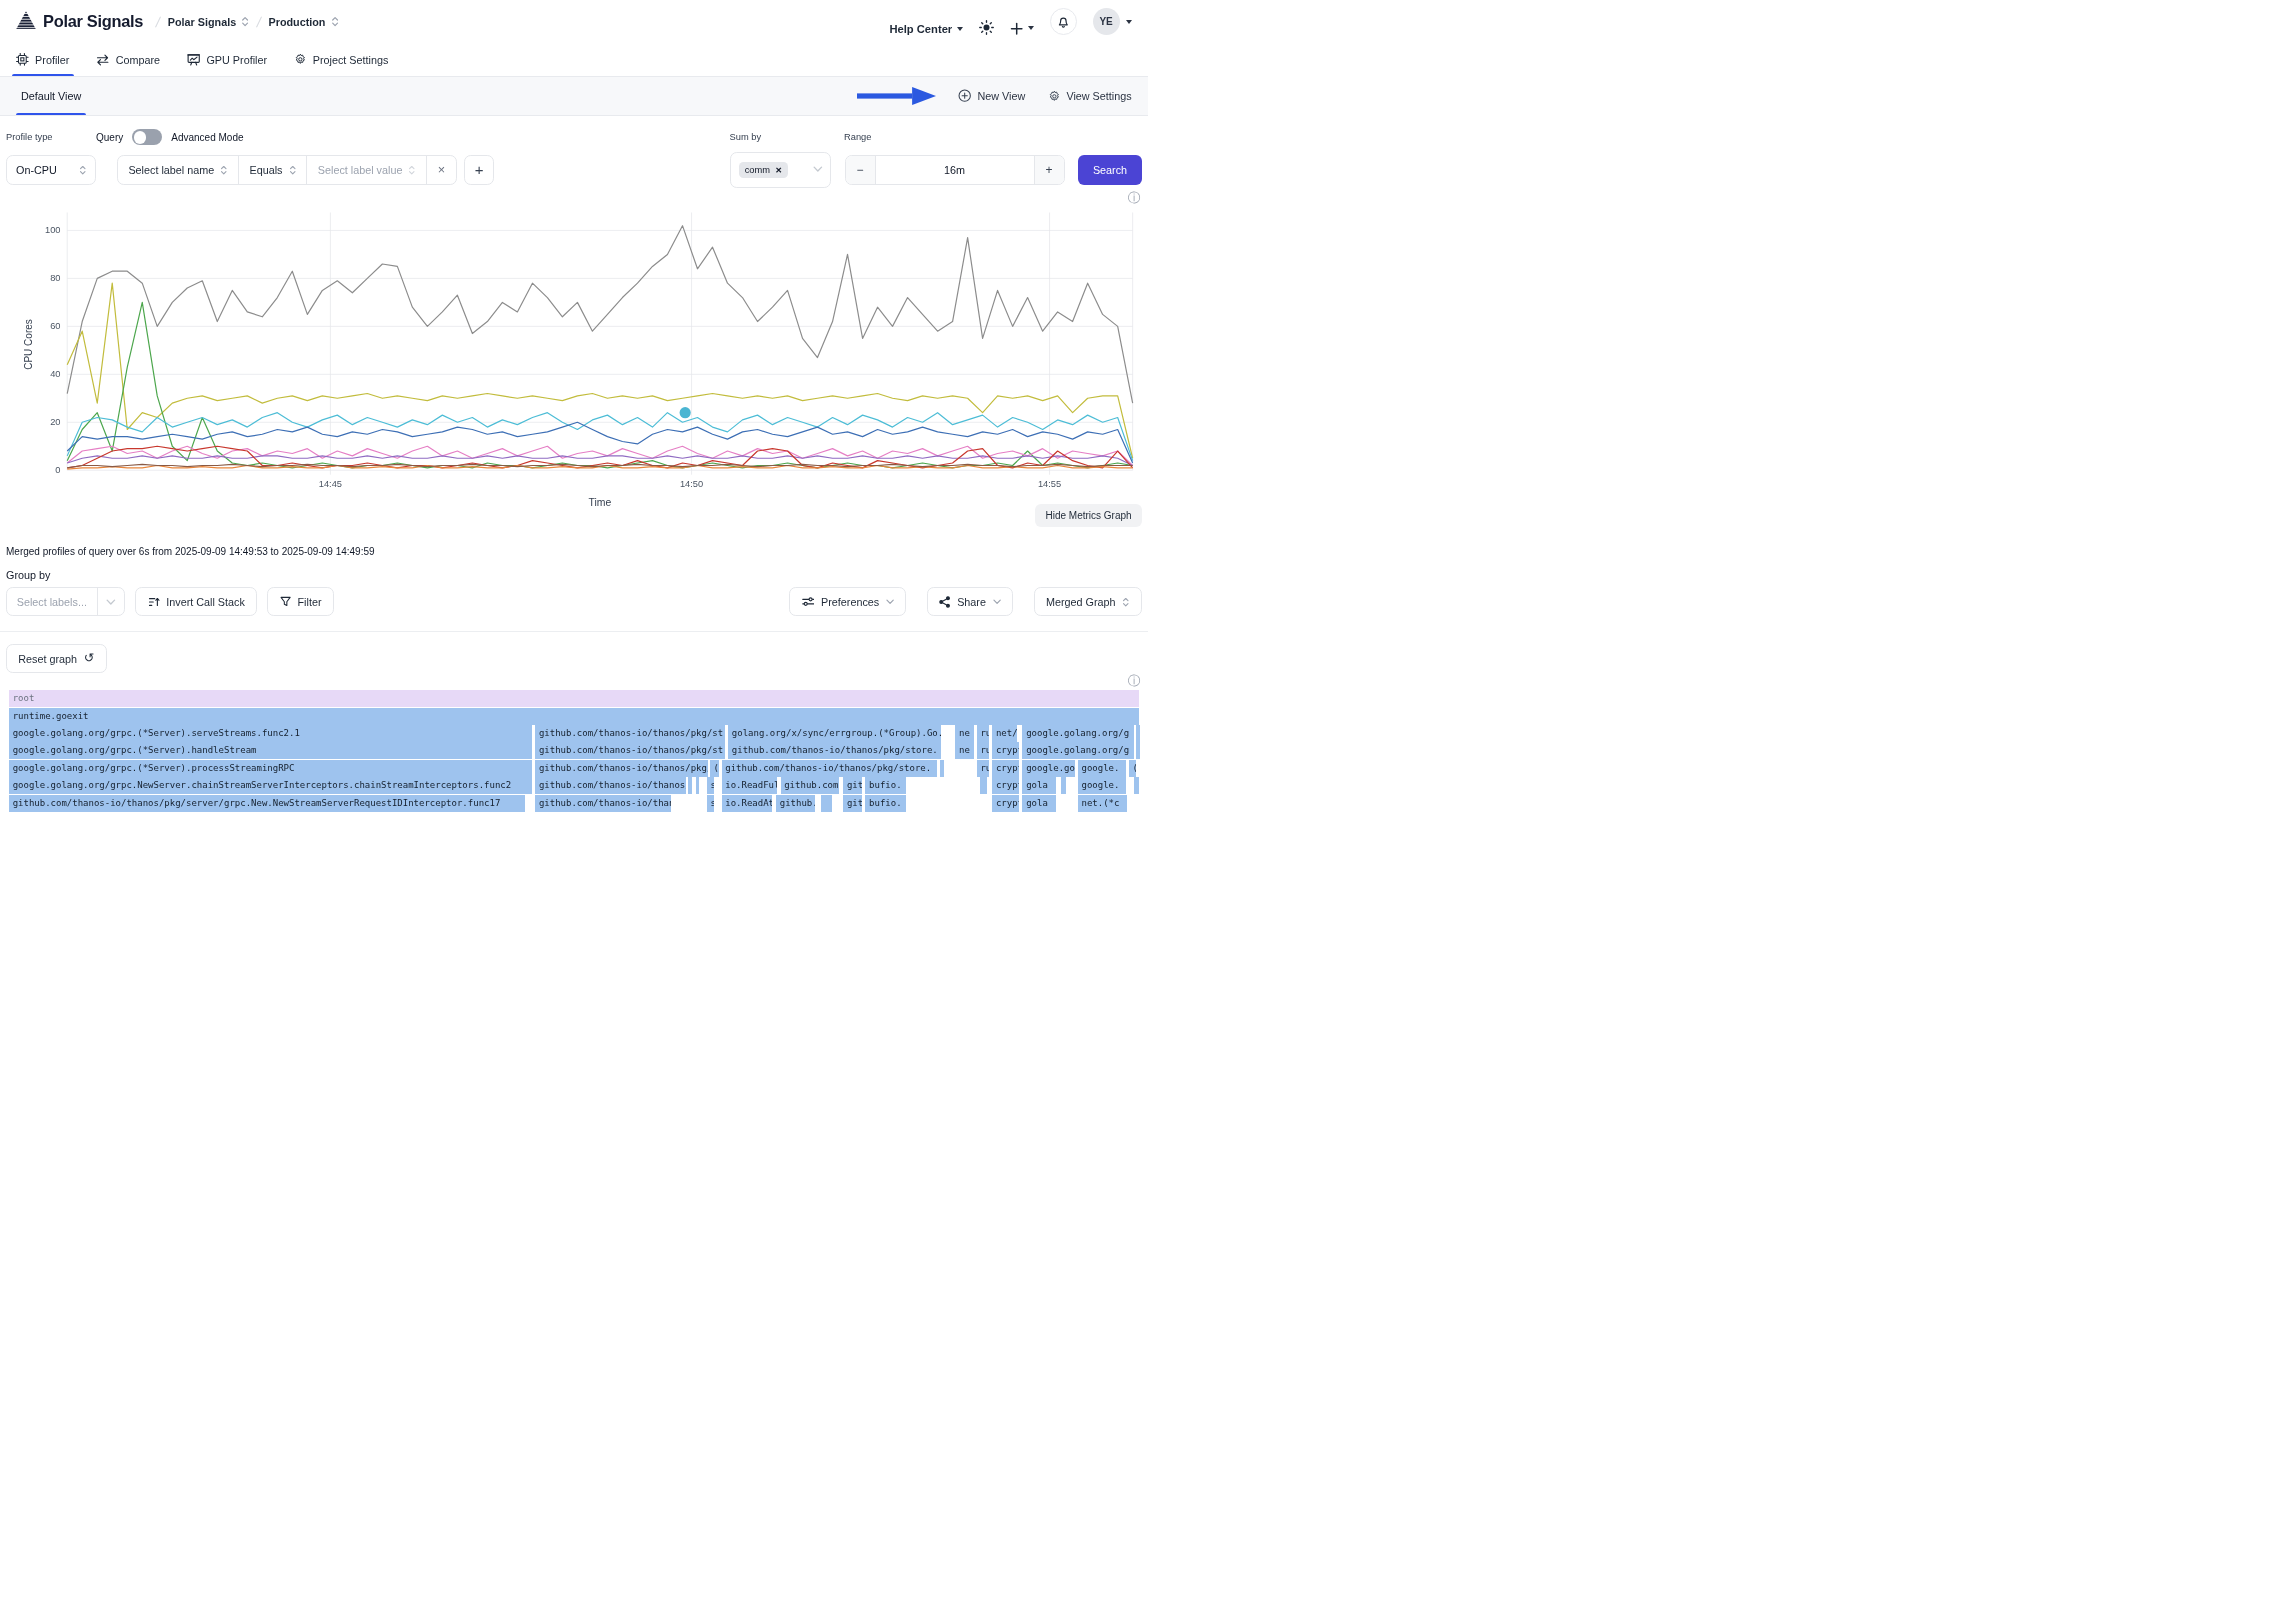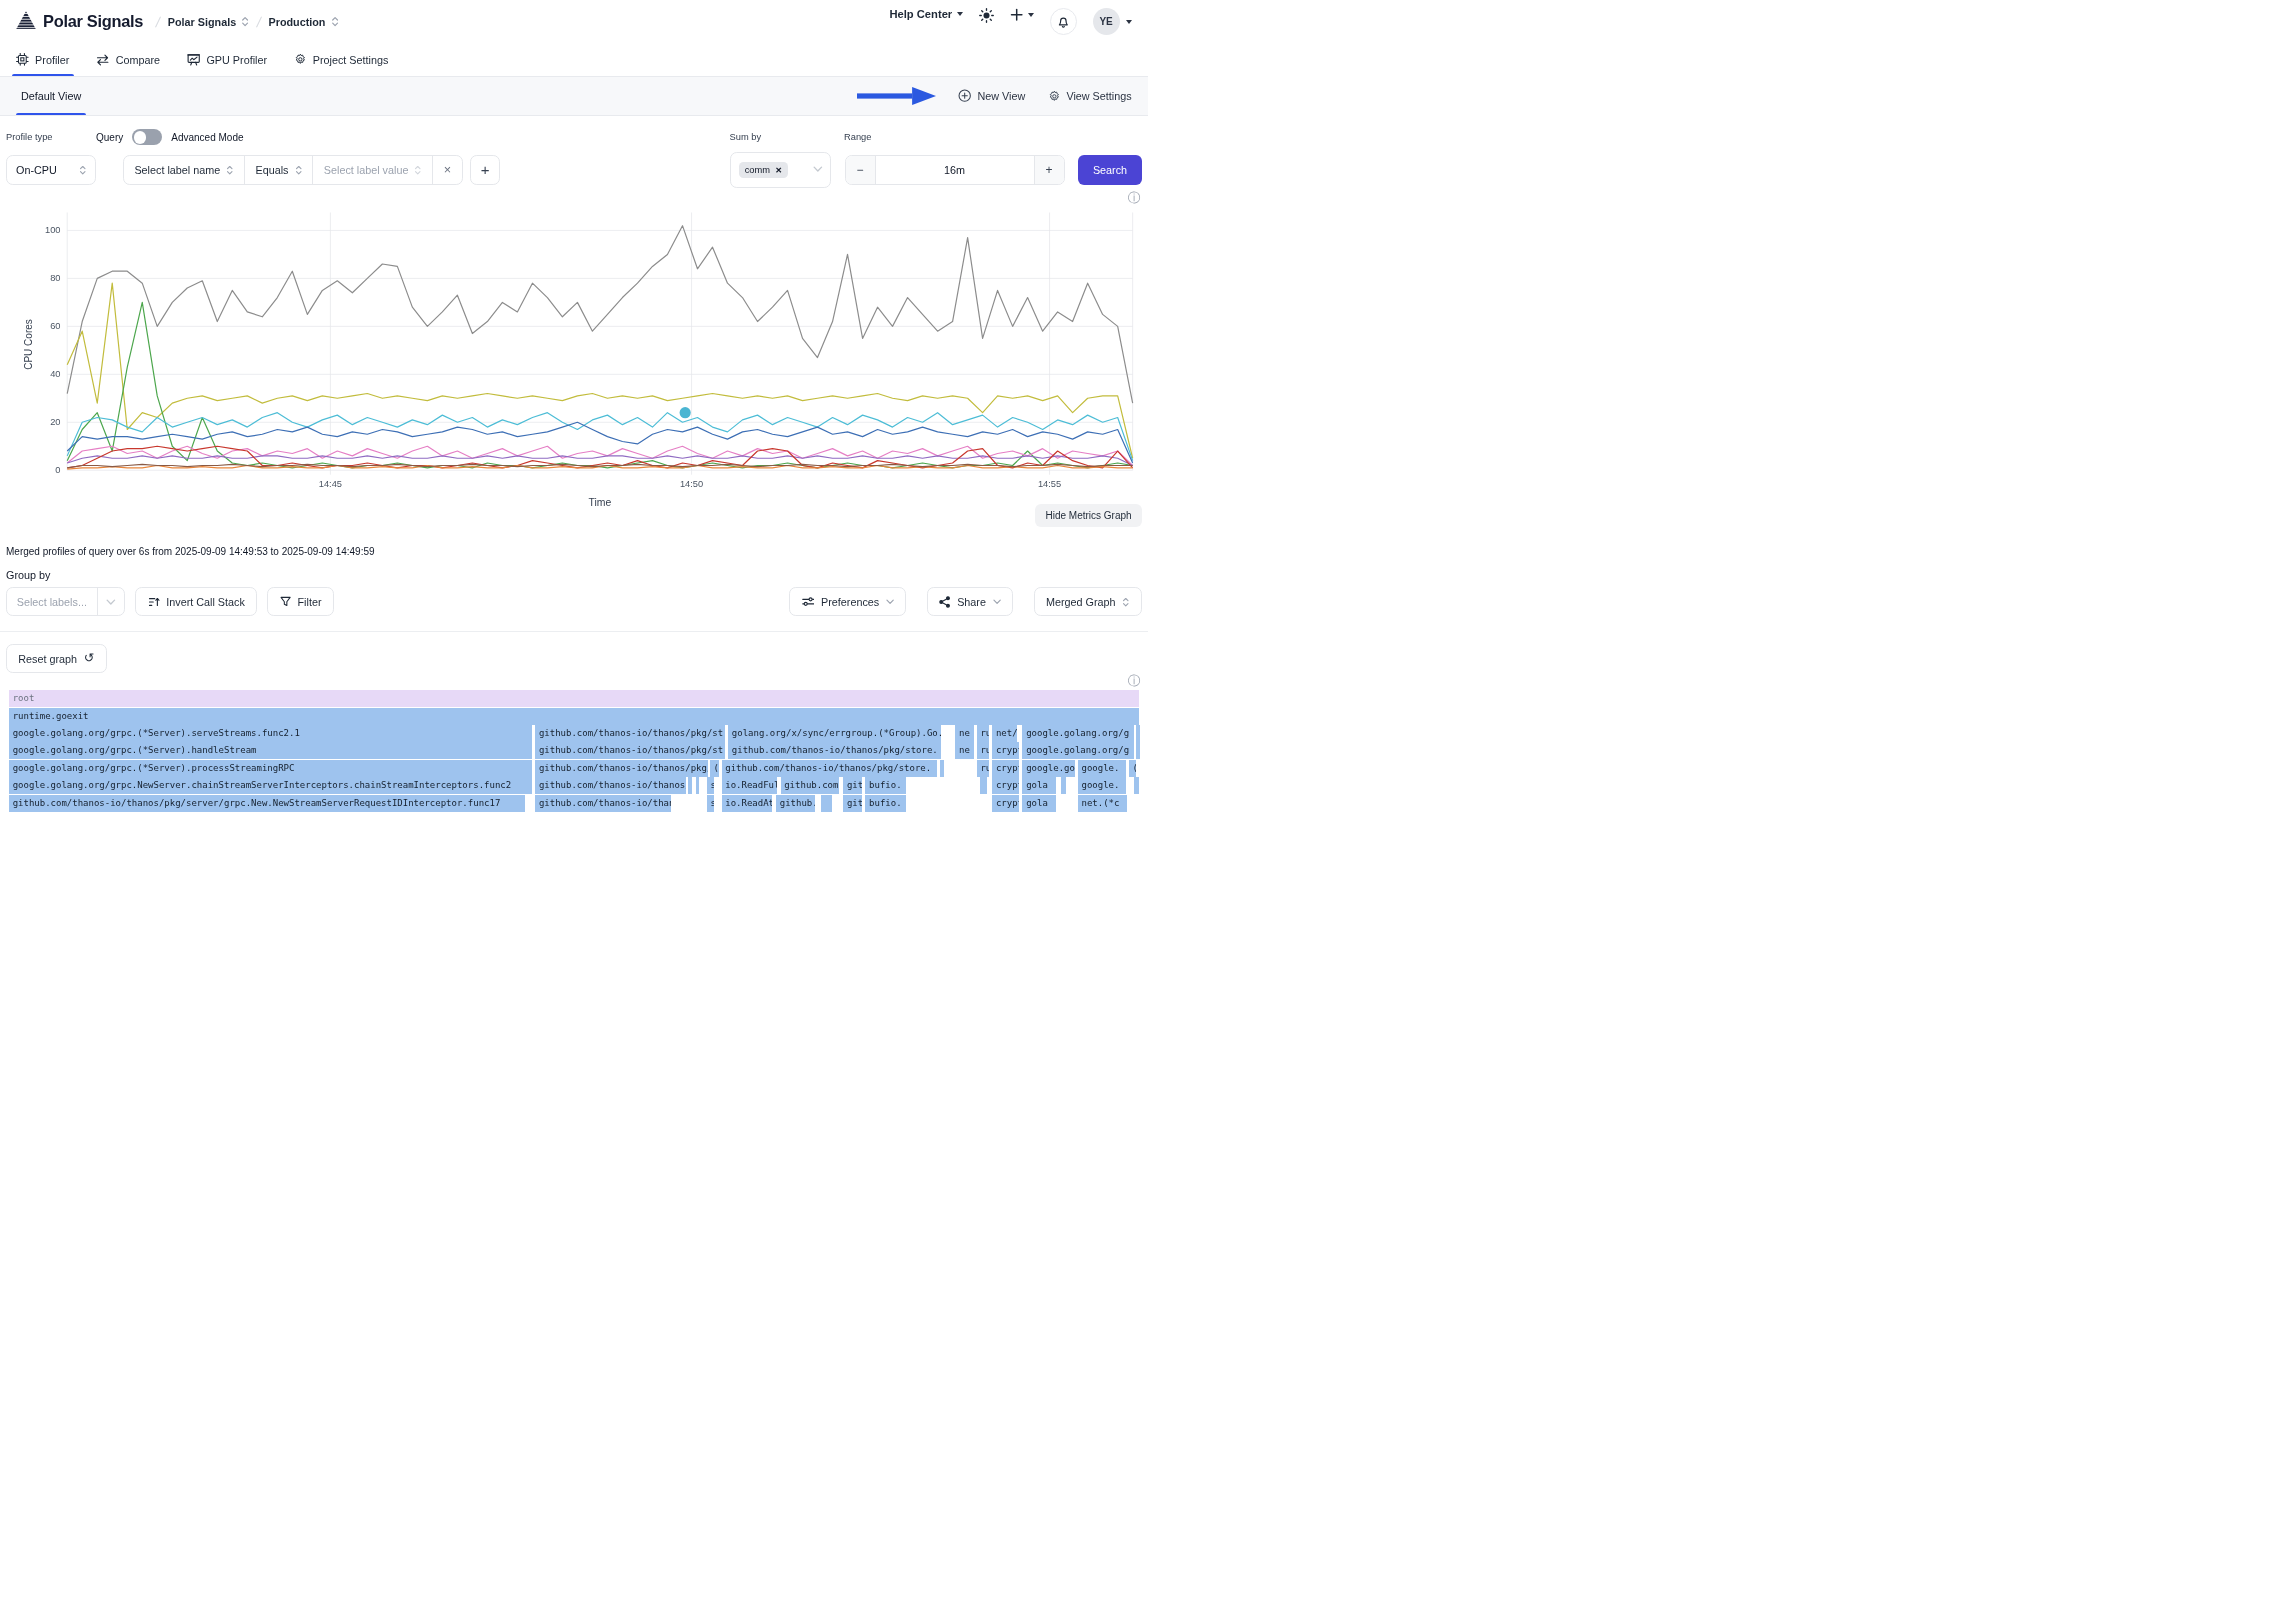--- a/index.html
+++ b/index.html
@@ -7,21 +7,21 @@
     font-family:"Liberation Sans", sans-serif; color:#1f2937; }
   .page { width:1148px; height:812px; position:relative; background:#fff; }
 
   
   .header { height:43px; display:flex; align-items:center; padding:0 16.4px; background:#fff; }
   .brand { display:flex; align-items:center; gap:6.7px; }
   .brand-name { font-size:16.4px; font-weight:700; color:#151b2e; letter-spacing:-0.3px; }
   .crumbs { display:flex; align-items:center; margin-left:13.4px; gap:7.5px; }
   .crumb-sep { color:#d8dbe0; font-size:14px; font-weight:300; transform:skewX(-12deg); }
   .crumb { display:flex; align-items:center; gap:5.2px; font-size:10.8px; font-weight:600; color:#1f2937; cursor:pointer; }
-  .hdr-right { margin-left:auto; display:flex; align-items:flex-start; gap:16px; }
+  .hdr-right { margin-left:auto; display:flex; align-items:flex-end; gap:16px; }
   .hdr-link { display:flex; align-items:center; gap:4.5px; font-size:11.2px; font-weight:600; color:#1f2937; cursor:pointer; }
   .caret { width:0; height:0; border-left:3.7px solid transparent; border-right:3.7px solid transparent; border-top:4.5px solid #2b3342; display:inline-block; }
   .icon-btn { display:flex; align-items:center; justify-content:center; cursor:pointer; }
   .bell-wrap { width:27px; height:27px; border:0.7px solid #e8eaee; border-radius:50%; display:flex; align-items:center; justify-content:center; cursor:pointer; }
   .avatar { width:27px; height:27px; border-radius:50%; background:#e5e7eb; color:#2b3342; display:flex; align-items:center; justify-content:center; font-size:10px; font-weight:700; cursor:pointer; }
   .avatar-grp { display:flex; align-items:center; gap:6px; cursor:pointer; }
 
   
   .tabbar { height:34px; display:flex; align-items:stretch; gap:27px; padding:0 16.4px; border-bottom:0.7px solid #e8eaee; background:#fff; }
   .tab { display:flex; align-items:center; gap:6px; font-size:10.8px; font-weight:500; color:#1f2937; position:relative; cursor:pointer; }
@@ -41,21 +41,21 @@
   .query-cluster { display:flex; align-items:center; gap:9px; }
   .toggle { width:30px; height:15.7px; border-radius:8.2px; background:#9aa1ad; position:relative; cursor:pointer; }
   .toggle .knob { position:absolute; left:1.5px; top:1.5px; width:12.7px; height:12.7px; border-radius:50%; background:#fff; }
   .col-sumby { width:101px; margin-left:auto; }
   .col-range { width:220px; margin-left:13.4px; }
   .col-searchpad { width:78px; }
 
   .qcontrols { display:flex; align-items:center; margin-top:6.7px; }
   .select { border:0.7px solid #e5e7eb; border-radius:6.7px; background:#fff; display:flex; align-items:center; font-size:10.8px; color:#111827; cursor:pointer; }
   .ptype-select { width:90px; height:30px; padding:0 9px; justify-content:space-between; }
-  .label-group { margin-left:27px; border:0.7px solid #e5e7eb; border-radius:6.7px; height:30px; display:flex; align-items:stretch; overflow:hidden; }
+  .label-group { margin-left:21px; border:0.7px solid #e5e7eb; border-radius:6.7px; height:30px; display:flex; align-items:stretch; overflow:hidden; }
   .lg-cell { display:flex; align-items:center; gap:6px; padding:0 10.4px; font-size:10.8px; border-right:0.7px solid #e5e7eb; cursor:pointer; }
   .lg-cell:last-child { border-right:none; }
   .placeholder { color:#9ca3af; }
   .xbtn { color:#6b7280; font-size:12.7px; }
   .add-btn { margin-left:7.5px; width:30px; height:30px; border:0.7px solid #e5e7eb; border-radius:6.7px; display:flex; align-items:center; justify-content:center; font-size:15px; color:#374151; background:#fff; cursor:pointer; }
   .sumby-select { width:101px; height:36px; margin-left:auto; padding:0 7.5px; justify-content:space-between; }
   .chip { background:#e5e7eb; border-radius:4.5px; padding:3px 6px; display:flex; align-items:center; gap:5.2px; font-size:9.3px; font-weight:500; color:#111827; }
   .chip .x { font-weight:700; font-size:8.2px; cursor:pointer; }
   .range-ctl { width:220px; height:30px; margin-left:13.4px; border:0.7px solid #e5e7eb; border-radius:6.7px; display:flex; align-items:stretch; overflow:hidden; background:#fff; }
   .range-btn { width:29px; display:flex; align-items:center; justify-content:center; background:#f8f9fa; color:#374151; font-size:12px; cursor:pointer; }

